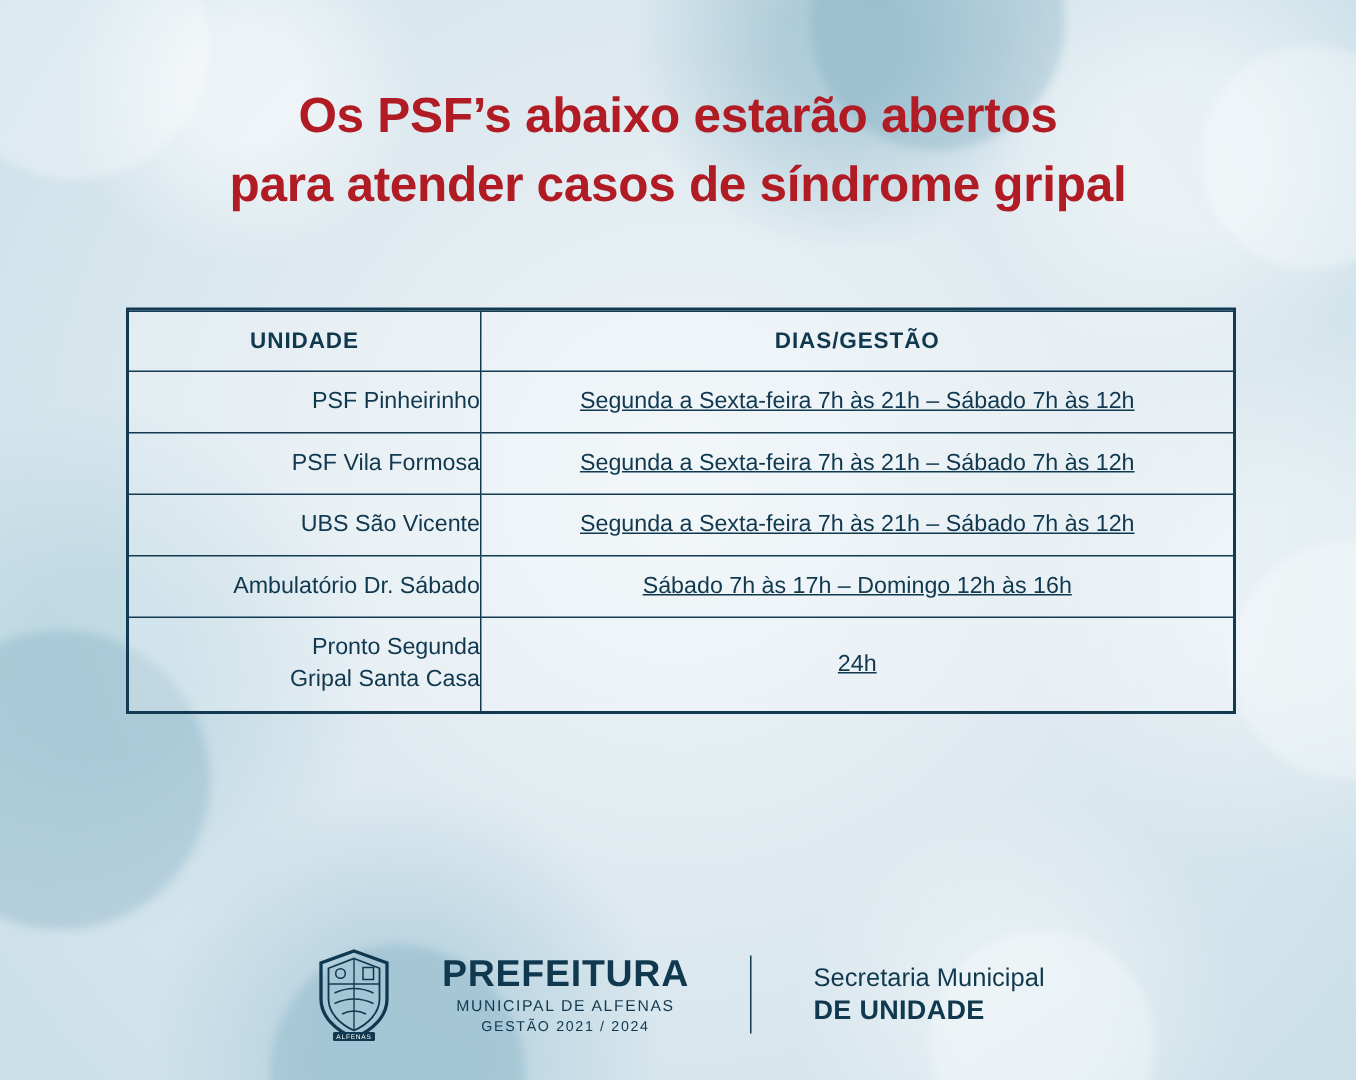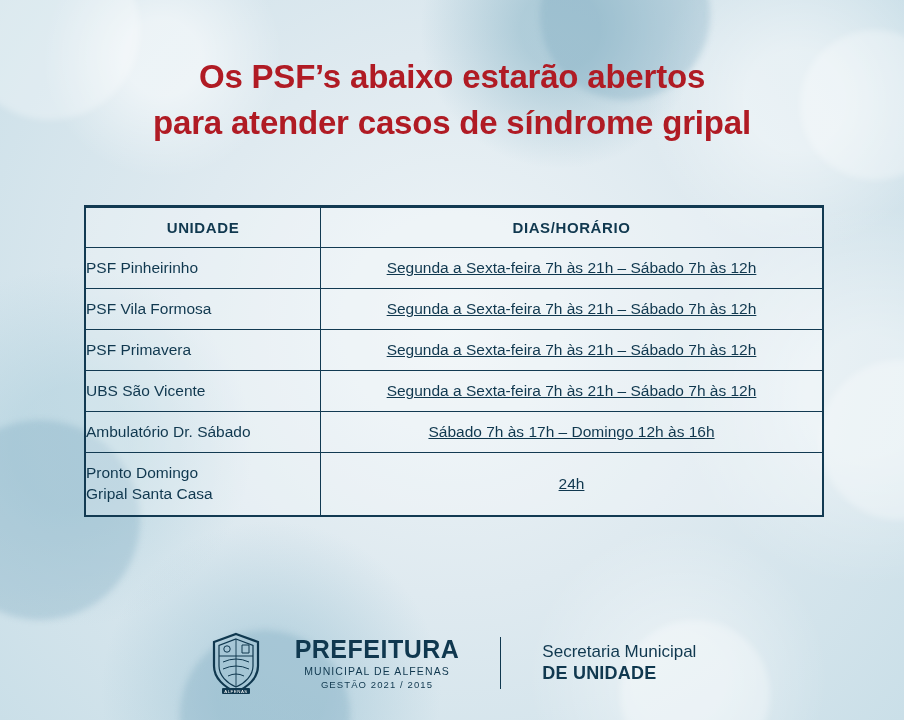--- a/index.html
+++ b/index.html
@@ -87,21 +87,21 @@
   }
   .col-head.left-head {
     border-left: 0 !important;
   }
   .col-head.right-head {
     border-right: 0 !important;
   }
   td.unit {
     width: 234px;
     font-size: 15.5px;
-    text-align: left;
+    text-align: right;
     height: 40px;
     border-left: 0 !important;
     padding: 0 6px;
   }
   td.hours {
     font-size: 15.5px;
     text-align: center;
     height: 40px;
     border-right: 0 !important;
     padding: 0 6px;
@@ -191,45 +191,41 @@
   <h1 class="headline">
     <span>Os PSF’s abaixo estarão abertos</span>
     <span>para atender casos de síndrome gripal</span>
   </h1>
 
   <div class="table-wrap">
     <table class="schedule">
       <tbody>
         <tr>
           <th class="col-head left-head">UNIDADE</th>
-          <th class="col-head right-head">DIAS/HORÁRIO</th>
+          <th class="col-head right-head">DIAS/GESTÃO</th>
         </tr>
         <tr>
           <td class="unit">PSF Pinheirinho</td>
           <td class="hours">Segunda a Sexta-feira 7h às 21h – Sábado 7h às 12h</td>
         </tr>
         <tr>
           <td class="unit">PSF Vila Formosa</td>
           <td class="hours">Segunda a Sexta-feira 7h às 21h – Sábado 7h às 12h</td>
         </tr>
         <tr>
-          <td class="unit">PSF Primavera</td>
-          <td class="hours">Segunda a Sexta-feira 7h às 21h – Sábado 7h às 12h</td>
-        </tr>
-        <tr>
           <td class="unit">UBS São Vicente</td>
           <td class="hours">Segunda a Sexta-feira 7h às 21h – Sábado 7h às 12h</td>
         </tr>
         <tr>
           <td class="unit">Ambulatório Dr. Sábado</td>
           <td class="hours">Sábado 7h às 17h – Domingo 12h às 16h</td>
         </tr>
         <tr class="last">
           <td class="unit">
-            <span class="l1">Pronto Domingo</span>
+            <span class="l1">Pronto Segunda</span>
             <span class="l2">Gripal Santa Casa</span>
           </td>
           <td class="hours">24h</td>
         </tr>
       </tbody>
     </table>
   </div>
 
   <div class="footer">
     <div class="crest">
@@ -243,21 +239,21 @@
         <path d="M15 30 q13 -6 26 0" fill="none" stroke="#10384f" stroke-width="1"></path>
         <path d="M15 37 q13 -6 26 0" fill="none" stroke="#10384f" stroke-width="1"></path>
         <path d="M20 44 q8 -4 16 0" fill="none" stroke="#10384f" stroke-width="1"></path>
         <rect x="14" y="56" width="28" height="6" rx="1" fill="#10384f"></rect>
         <text x="28" y="60.9" font-size="4.4" fill="#ffffff" text-anchor="middle" font-family="Liberation Sans, sans-serif" letter-spacing="0.5">ALFENAS</text>
       </svg>
     </div>
     <div class="pref-block">
       <div class="pref-title">PREFEITURA</div>
       <div class="pref-sub">MUNICIPAL DE ALFENAS</div>
-      <div class="pref-sub2">GESTÃO 2021 / 2015</div>
+      <div class="pref-sub2">GESTÃO 2021 / 2024</div>
     </div>
     <div class="divider"></div>
     <div class="sec-block">
       <div class="sec-l1">Secretaria Municipal</div>
       <div class="sec-l2">DE UNIDADE</div>
     </div>
   </div>
 
 </div>
 

